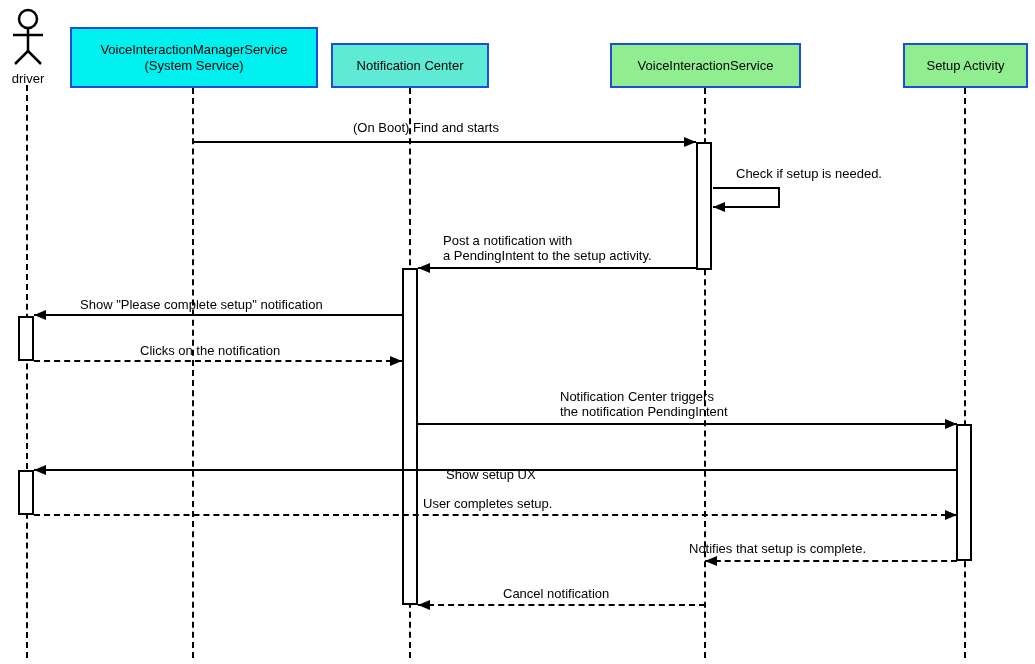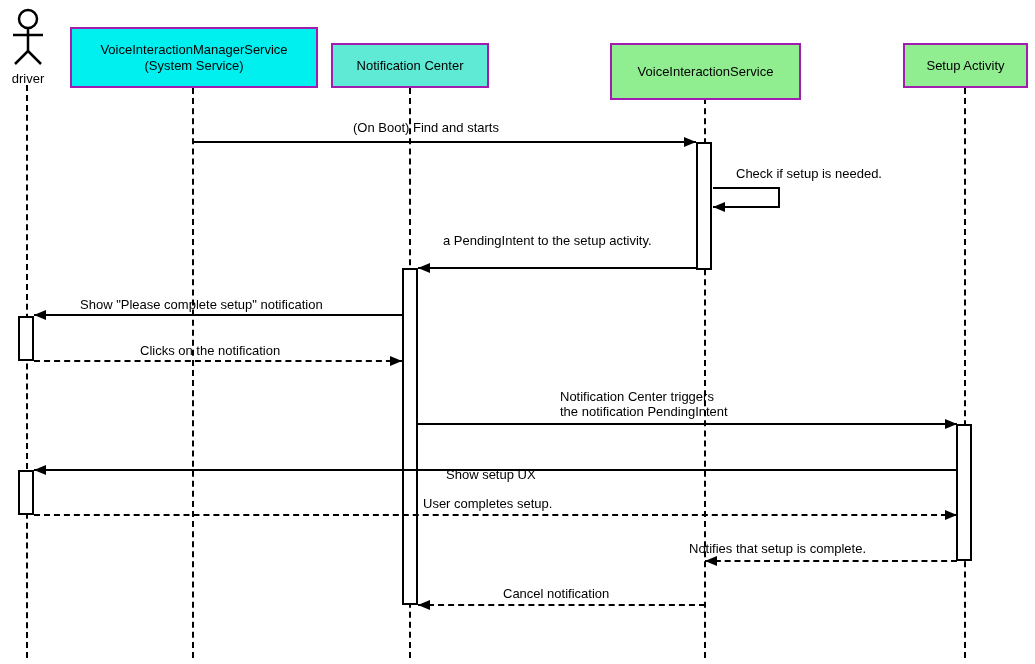--- a/index.html
+++ b/index.html
@@ -18,21 +18,21 @@
   .lifeline {
     position: absolute;
     width: 0;
     border-left: 2px dashed #000;
     z-index: 1;
   }
 
   
   .pbox {
     position: absolute;
-    border: 2px solid #a21caf;
+    border: 2px solid #1d4ed8;
     display: flex;
     flex-direction: column;
     align-items: center;
     justify-content: center;
     text-align: center;
     font-size: 13px;
     line-height: 16px;
     z-index: 3;
   }
 
@@ -107,21 +107,21 @@
 
   <div class="pbox" style="left: 70px; top: 27px; width: 248px; height: 61px; background-color: rgb(0, 240, 240);">
     <span>VoiceInteractionManagerService</span>
     <span>(System Service)</span>
   </div>
 
   <div class="pbox" style="left: 331px; top: 43px; width: 158px; height: 45px; background-color: #5eead4;">
     <span>Notification Center</span>
   </div>
 
-  <div class="pbox" style="left: 610px; top: 43px; width: 191px; height: 57px; background-color: rgb(144, 238, 144);">
+  <div class="pbox" style="left: 610px; top: 43px; width: 191px; height: 45px; background-color: rgb(144, 238, 144);">
     <span>VoiceInteractionService</span>
   </div>
 
   <div class="pbox" style="left: 903px; top: 43px; width: 125px; height: 45px; background-color: rgb(144, 238, 144);">
     <span>Setup Activity</span>
   </div>
 
   <div class="activation" style="left:696px; top:142px; height:128px;"></div>
   <div class="activation" style="left:402px; top:268px; height:337px;"></div>
   <div class="activation" style="left:18px;  top:316px; height:45px;"></div>
@@ -132,20 +132,21 @@
   <div class="ah ah-r" style="left:684px; top:137px;"></div>
   <div class="mlabel" style="left:353px; top:120px;">(On Boot) Find and starts</div>
 
   <div class="self-msg" style="left:713px; top:187px; width:67px; height:21px;"></div>
   <div class="ah ah-l" style="left:713px; top:202px;"></div>
   <div class="mlabel" style="left:736px; top:166px;">Check if setup is needed.</div>
 
   <div class="mline" style="left:418px; top:267px; width:279px;"></div>
   <div class="ah ah-l" style="left:418px; top:263px;"></div>
   <div class="mlabel" style="left:443px; top:233px;">
+    <span>Post a notification with</span>
     <span>a PendingIntent to the setup activity.</span>
   </div>
 
   <div class="mline" style="left:34px; top:314px; width:368px;"></div>
   <div class="ah ah-l" style="left:34px; top:310px;"></div>
   <div class="mlabel" style="left:80px; top:297px;">Show "Please complete setup" notification</div>
 
   <div class="mline dashed" style="left:34px; top:360px; width:368px;"></div>
   <div class="ah ah-r" style="left:390px; top:356px;"></div>
   <div class="mlabel" style="left:140px; top:343px;">Clicks on the notification</div>

